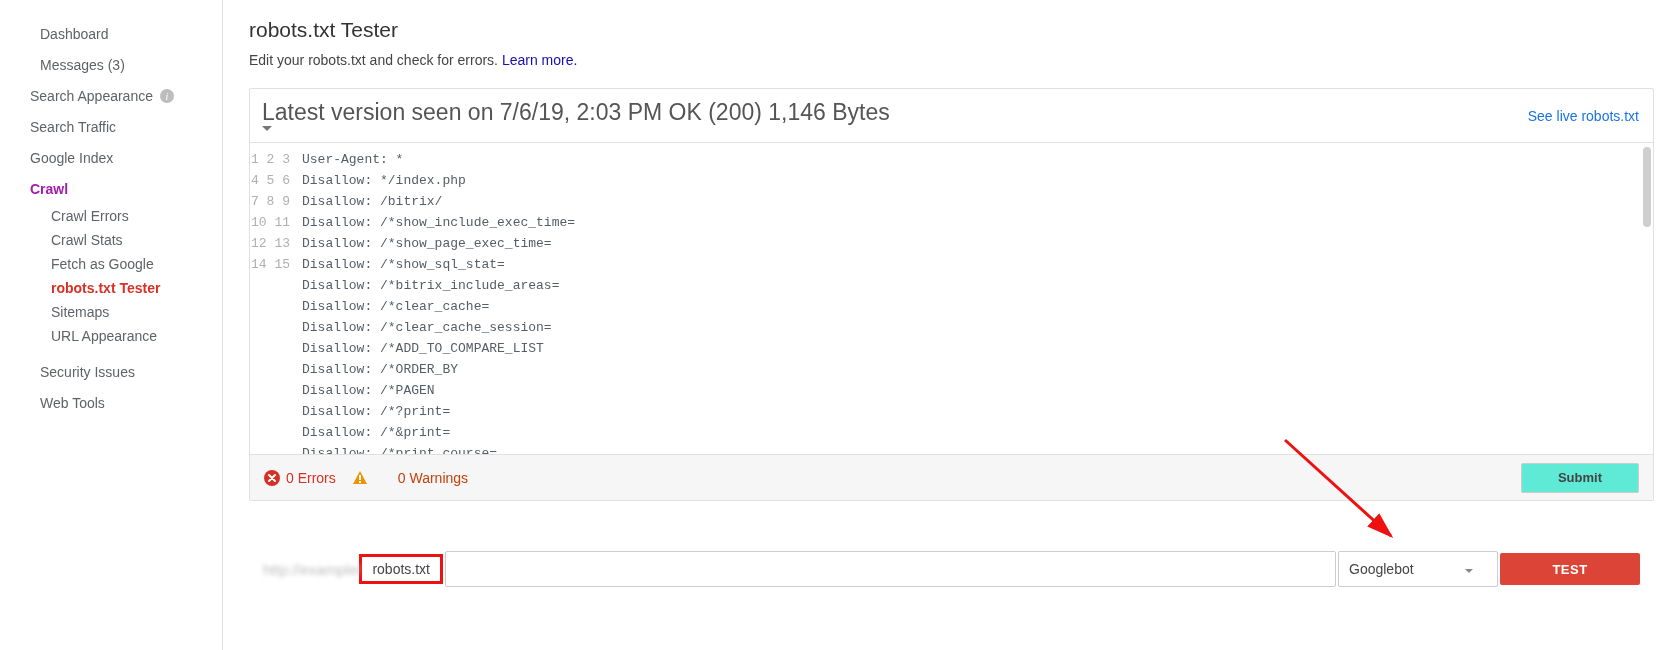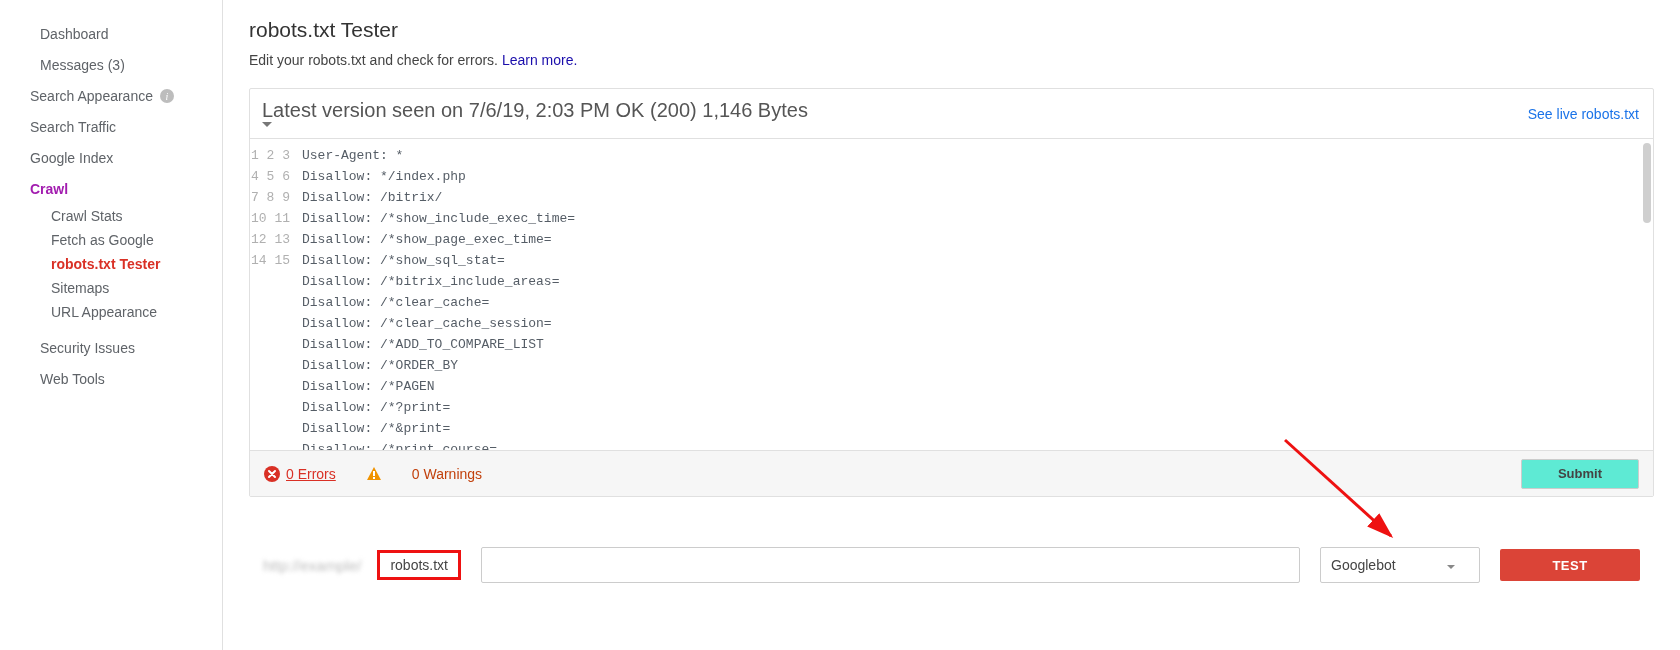--- a/index.html
+++ b/index.html
@@ -38,37 +38,37 @@
 
   
   .main{flex:1;border-left:1px solid var(--border);padding:2px 0 0 0;position:relative;overflow:hidden;}
   .page-pad{padding:0 26px;}
   h1.page-title{font-size:21px;font-weight:400;color:#333;margin:16px 0 10px 0;}
   .subtitle{font-size:14px;color:#444;margin-bottom:20px;}
   .subtitle a{color:#1a0dab;text-decoration:none;}
 
   .card{border:1px solid var(--border);border-radius:2px;}
   .version-row{display:flex;align-items:center;justify-content:space-between;padding:10px 14px 10px 12px;}
-  .version-row .vtext{font-size:20px;color:#555;cursor:pointer;}
+  .version-row .vtext{font-size:23px;color:#555;cursor:pointer;}
   .version-row .vtext .caret-down{margin-left:4px;}
   .version-row a.live{color:var(--link);font-size:14px;text-decoration:none;}
 
   .editor-wrap{display:flex;border-top:1px solid var(--border);position:relative;height:312px;}
   .gutter{width:48px;text-align:right;padding:6px 8px 6px 0;background:#fff;color:#b0b0b0;font:13px/21px "Consolas","Menlo","Courier New",monospace;}
   .code{flex:1;padding:6px 0 6px 4px;color:#555d66;font:13px/21px "Consolas","Menlo","Courier New",monospace;white-space:pre;overflow:hidden;}
   .scrollbar-thumb{position:absolute;right:2px;top:4px;width:8px;height:80px;background:#cfcfcf;border-radius:4px;}
 
   .status-bar{display:flex;align-items:center;justify-content:space-between;background:#f6f6f6;border-top:1px solid var(--border);height:46px;padding:0 14px;}
   .status-left{display:flex;align-items:center;font-size:14px;}
-  .status-left .err{color:var(--accent);display:flex;align-items:center;margin-right:30px;text-decoration:underline;}
+  .status-left .err{color:var(--accent);display:flex;align-items:center;margin-right:16px;}
   .status-left .warn{color:#c2410c;display:flex;align-items:center;gap:24px;}
   .status-left svg{margin-right:6px;}
   .submit-btn{height:30px;border:1px solid #ccc;background:#5eead4;border-radius:2px;font-size:13px;font-weight:bold;color:#444;padding:0 36px;cursor:pointer;}
 
-  .test-row{display:flex;align-items:center;margin-top:50px;padding:0 14px 0 14px;gap:20px;}
+  .test-row{display:flex;align-items:center;margin-top:50px;padding:0 14px 0 14px;gap:2px;}
   .blurred{color:#bdbdbd;font-size:15px;filter:blur(2px);user-select:none;}
   .red-chip{border:3px solid #e11;padding:4px 10px;color:#444;font-size:14px;background:#fff;margin-left:-4px;}
   .url-input{flex:1;height:36px;border:1px solid #ccc;border-radius:2px;padding:4px 10px;font-size:14px;}
   .agent-select{width:160px;height:36px;border:1px solid #ccc;border-radius:2px;background:#fff;padding:0 24px 0 10px;font-size:14px;color:#444;position:relative;cursor:pointer;display:flex;align-items:center;justify-content:space-between;}
   .agent-select .tri{color:#888;}
   .test-btn{width:140px;height:32px;background:var(--red-btn);color:#fff;border:none;border-radius:2px;font-size:13px;font-weight:bold;letter-spacing:0.5px;cursor:pointer;}
 
   
   .anno-arrow{position:absolute;pointer-events:none;}
 
@@ -119,20 +119,23 @@
         </div>
         <div class="side-item has-caret expanded bold">
           <span class="caret">
             <svg width="8" height="8" viewBox="0 0 8 8">
               <path d="M1 2 L4 6 L7 2 Z" fill="#777"></path>
             </svg>
           </span>
           <span class="label">Crawl</span>
         </div>
         <div class="side-sub">
+          <div class="side-item">
+            <span class="label">Crawl Errors</span>
+          </div>
           <div class="side-item">
             <span class="label">Crawl Stats</span>
           </div>
           <div class="side-item">
             <span class="label">Fetch as Google</span>
           </div>
           <div class="side-item active">
             <span class="label">robots.txt Tester</span>
           </div>
           <div class="side-item">

